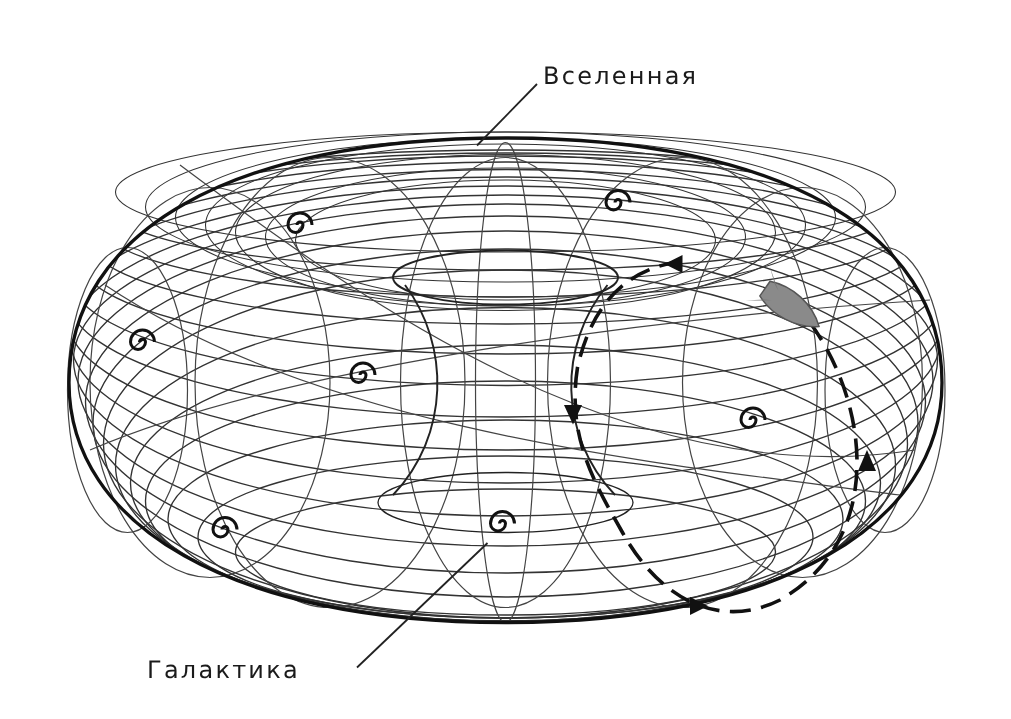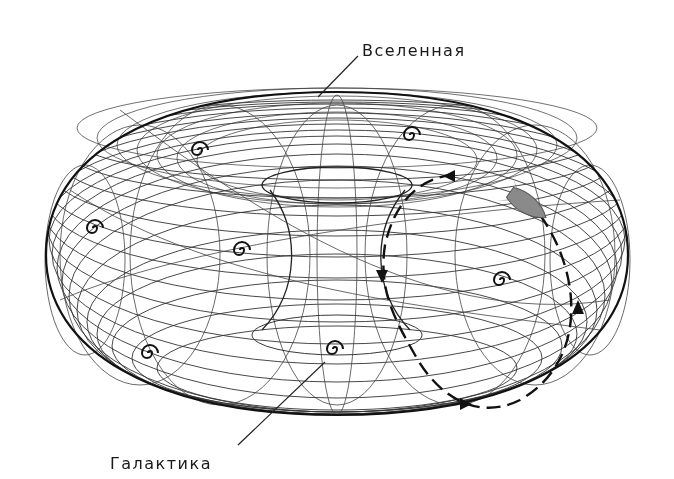--- a/index.html
+++ b/index.html
@@ -8,21 +8,21 @@
   svg { position: absolute; left: 0; top: 0; }
   .label {
     position: absolute;
     font-family: "DejaVu Sans", sans-serif;
     font-size: 16px;
     letter-spacing: 1.5px;
     color: #1a1a1a;
     white-space: nowrap;
   }
   .label-universe { left: 362px; top: 41px; }
-  .label-galaxy { left: 110px; top: 437px; margin-top: 17px; }
+  .label-galaxy { left: 98px; top: 437px; }
 </style>
 </head>
 <body>
 
 <div class="stage">
   <svg width="674" height="479" viewBox="0 0 674 479">
     <defs>
       <clipPath id="torusClip">
         <path d="M337,92 C520,92 628,155 628,255 C628,350 520,415 337,415 C154,415 46,350 46,255 C46,155 154,92 337,92 Z"></path>
       </clipPath>

